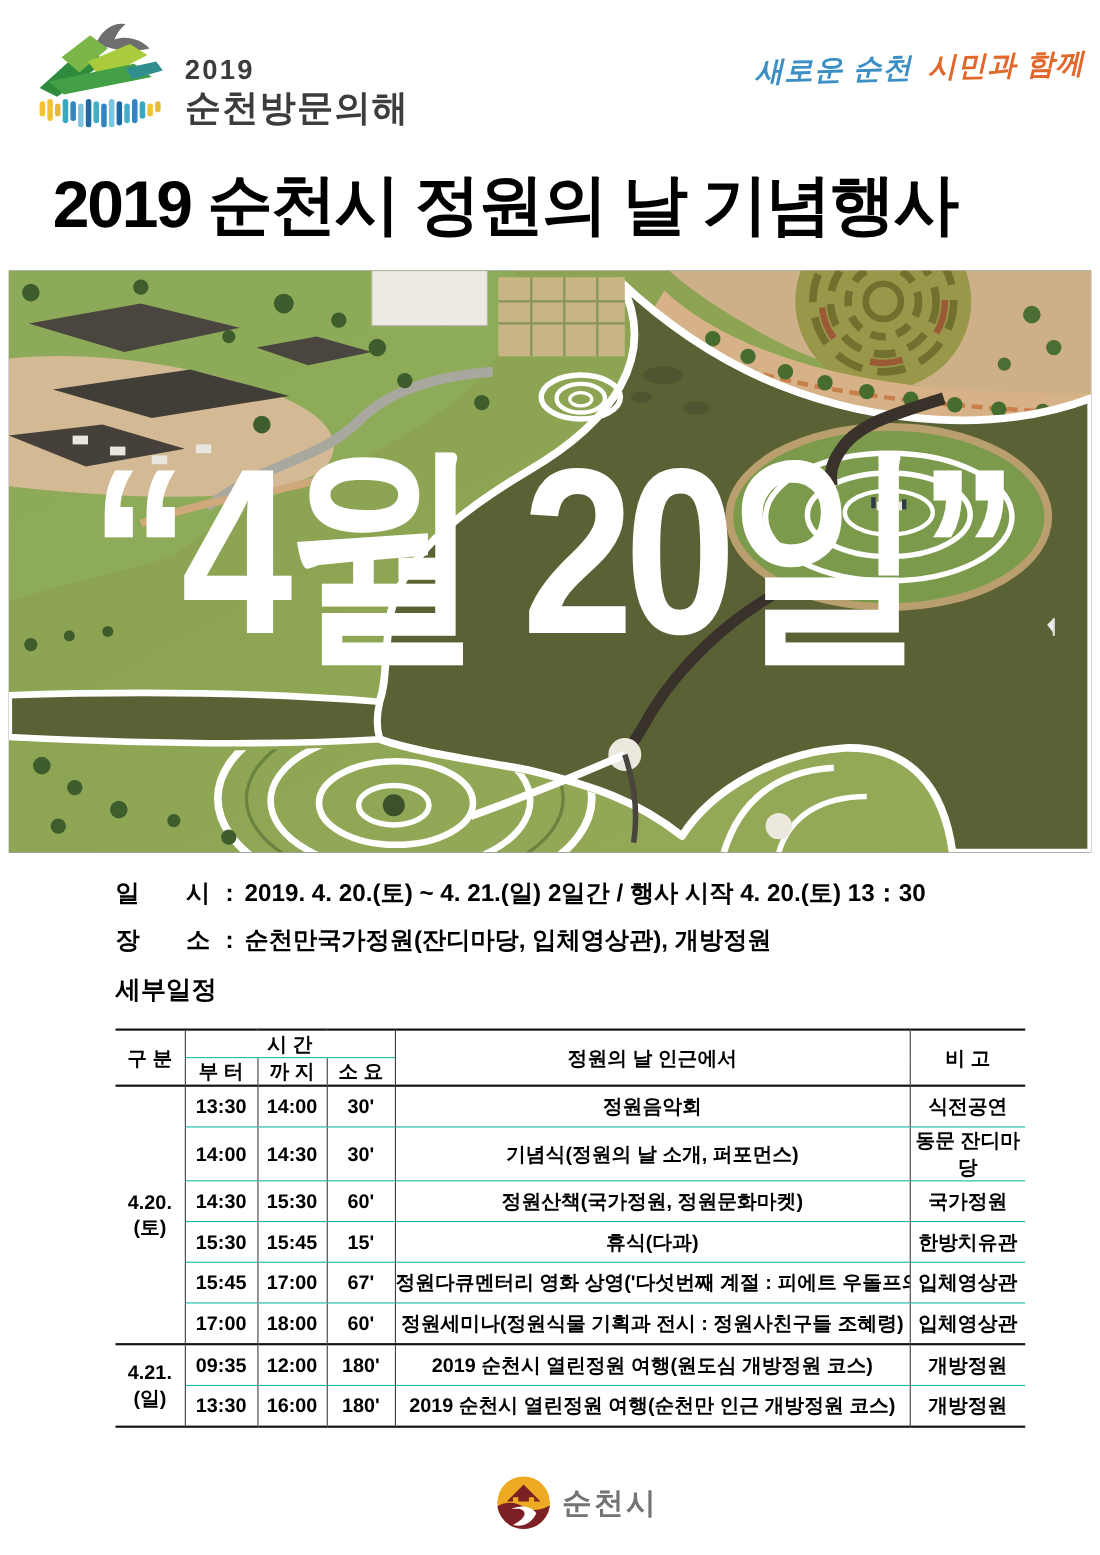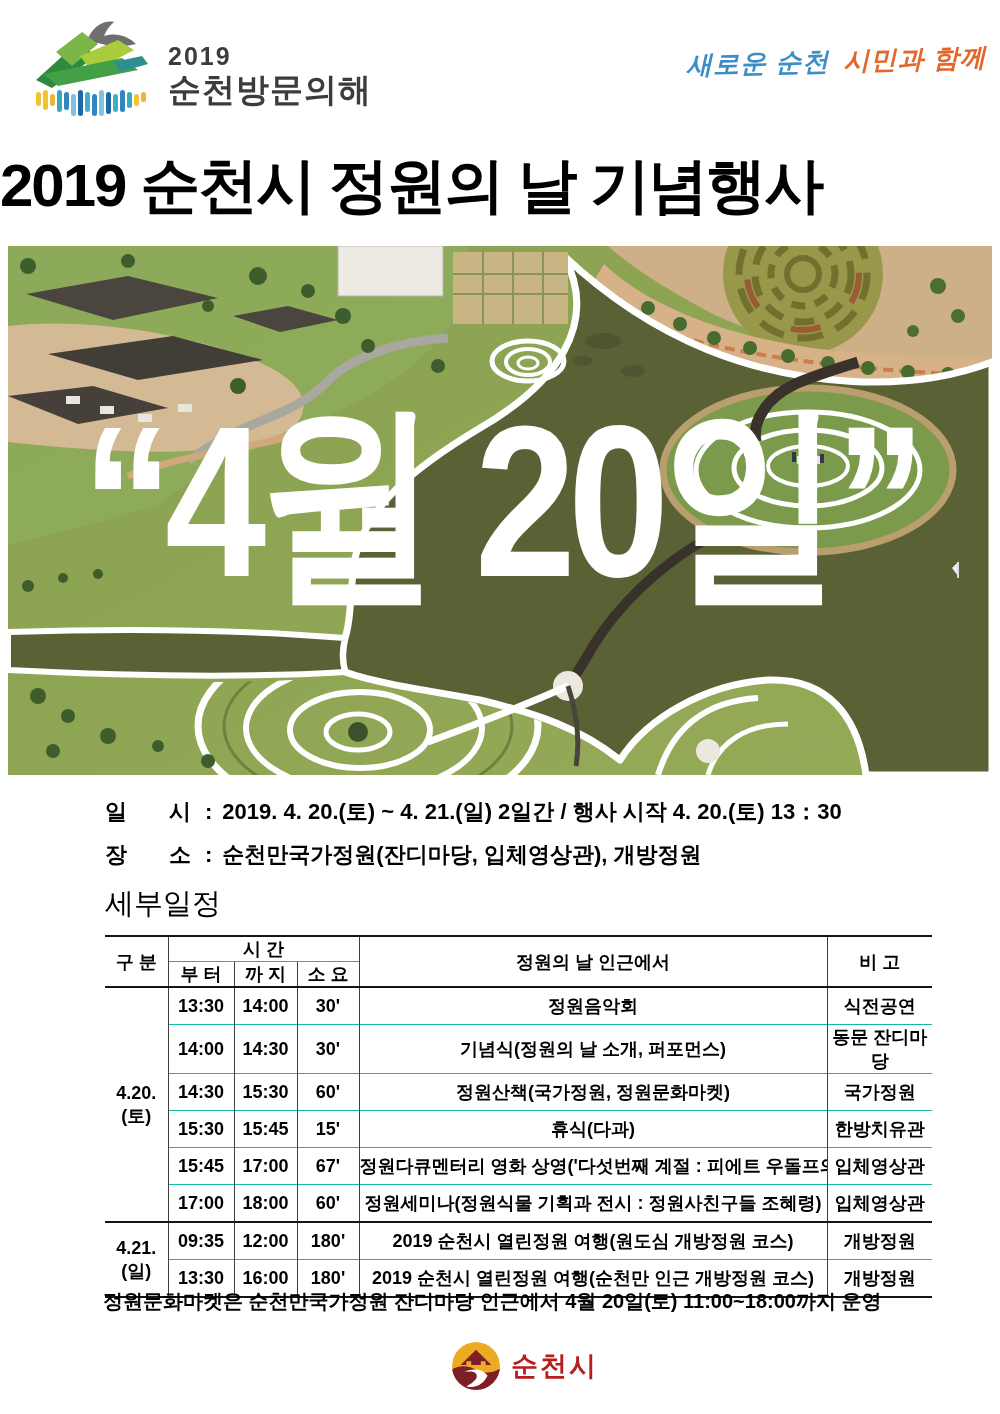--- a/index.html
+++ b/index.html
@@ -1,66 +1,66 @@
 <!DOCTYPE html>
 <html><head>
 <meta charset="utf-8">
 <style>
   html,body{margin:0;padding:0;background:#fff;}
   .page{position:relative;width:1000px;height:1414px;background:#fff;overflow:hidden;
         font-family:"Liberation Sans", sans-serif;color:#000;}
 
   
-  .brand{position:absolute;left:30px;top:16px;display:flex;align-items:center;gap:14px;}
+  .brand{position:absolute;left:30px;top:16px;display:flex;align-items:flex-end;gap:14px;}
   .brand-text{padding-top:18px;line-height:1.05;color:#3c3c3c;}
   .brand-year{font-size:25px;font-weight:bold;letter-spacing:2px;}
   .brand-title{font-size:33px;font-weight:bold;letter-spacing:1px;margin-top:4px;}
 
   .slogan{position:absolute;right:14px;top:44px;font-size:26px;font-weight:bold;
           font-style:italic;letter-spacing:1px;white-space:nowrap;transform:rotate(-1.5deg);}
   .slogan .s1{color:#3b8fc4;margin-right:14px;}
   .slogan .s2{color:#e2672b;}
 
   
   .main-title{position:absolute;left:0;top:146px;width:816px;text-align:center;
-              font-size:60px;font-weight:bold;letter-spacing:-2px;white-space:nowrap;}
+              font-size:60px;font-weight:bold;letter-spacing:-2px;white-space:nowrap;padding-left:48px;}
 
   
   .hero{position:absolute;left:8px;top:246px;width:984px;height:529px;overflow:hidden;background:#404040;}
   .hero svg{display:block;}
   .hero-caption{position:absolute;left:0;right:0;top:148px;text-align:center;
                 font-size:182px;font-weight:bold;color:#ffffff;line-height:1;
                 letter-spacing:-8px;white-space:nowrap;
                 transform:scaleY(1.18);transform-origin:center top;}
 
   
   .info-line{position:absolute;left:105px;display:flex;align-items:baseline;
              font-size:22px;font-weight:bold;white-space:nowrap;}
   .info-1{top:797px;} .info-2{top:840px;}
   .info-label{display:inline-flex;justify-content:space-between;width:86px;}
   .info-colon{margin:0 10px 0 14px;}
-  .sched-heading{position:absolute;left:105px;top:884px;font-size:29px;font-weight:normal;}
+  .sched-heading{position:absolute;left:105px;top:884px;font-size:23px;font-weight:bold;}
 
   
   .sched{position:absolute;left:105px;top:935px;width:827px;border-collapse:collapse;
          table-layout:fixed;}
   .sched td{border-top:1px solid #14b8a6;height:36px;text-align:center;vertical-align:middle;
             font-size:18px;font-weight:bold;padding:0;color:#000;}
   .sched td.h2{height:24px;}
   .sched tr.hrow1 td{height:22px;}
   .vl{border-left:1px solid #3f3f3f;}
   .tt{border-top:2px solid #141414 !important;}
   .bb{border-bottom:2px solid #141414;}
   .prog{text-align:left;padding-left:12px;font-size:17px;white-space:nowrap;overflow:hidden;}
   .grp{display:block;line-height:1.25;font-size:18px;}
 
   
   .footer-note{position:absolute;left:103px;top:1288px;font-size:20px;font-weight:bold;white-space:nowrap;}
   .city{position:absolute;left:451px;top:1341px;display:flex;align-items:center;gap:10px;}
-  .city-name{font-size:27px;font-weight:bold;color:#b91c1c;letter-spacing:2px;}
+  .city-name{font-size:27px;font-weight:bold;color:#737373;letter-spacing:2px;}
 </style>
 </head>
 <body>
 
 <div class="page">
 
   <div class="brand">
     <svg width="124" height="100" viewBox="0 0 124 100">
       <path d="M58,22 C64,10 74,4 84,6 C79,10 76,15 74,20 C86,16 98,20 106,28 C94,31 82,31 72,28 C62,25 52,28 44,33 C48,27 53,24 58,22 Z" fill="#6e6e6e"></path>
       <path d="M6,64 L48,26 L66,40 L22,72 Z" fill="#2e8b3e"></path>
@@ -345,21 +345,20 @@
       <tr>
         <td class="vl bb">13:30</td>
         <td class="vl bb">16:00</td>
         <td class="vl bb">180'</td>
         <td class="vl bb prog">2019 순천시 열린정원 여행(순천만 인근 개방정원 코스)</td>
         <td class="vl bb">개방정원</td>
       </tr>
     </tbody>
   </table>
 
-  <div class="footer-note">정원문화마켓은 순천만국가정원 잔디마당 인근에서 4월 20일(토) 11:00~18:00까지 운영</div>
 
   <div class="city">
     <svg width="50" height="50" viewBox="0 0 52 52">
       <defs>
           <clipPath id="cpEmb">
             <circle cx="26" cy="26" r="25"></circle>
           </clipPath>
         </defs>
       <g clip-path="url(#cpEmb)">
         <circle cx="26" cy="26" r="25" fill="#ecab22"></circle>

